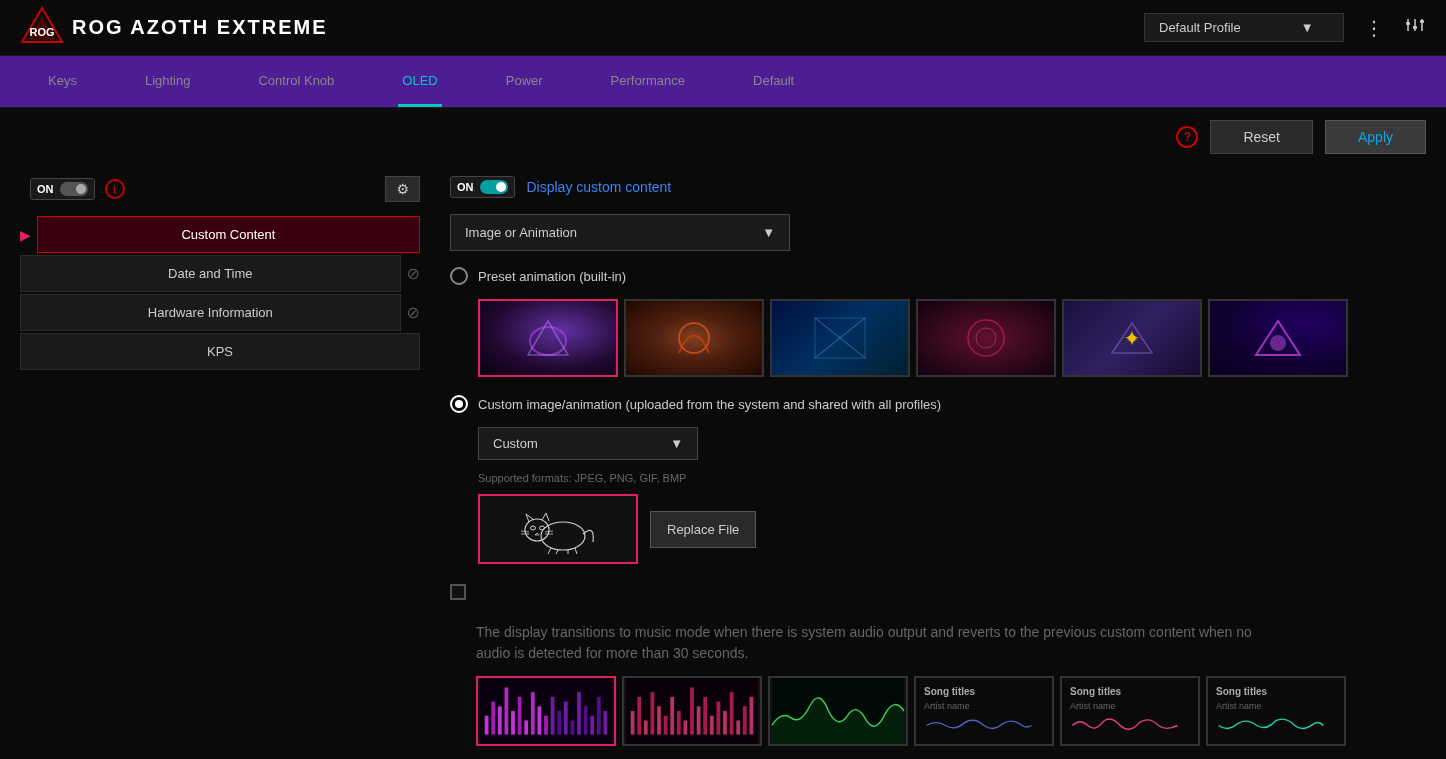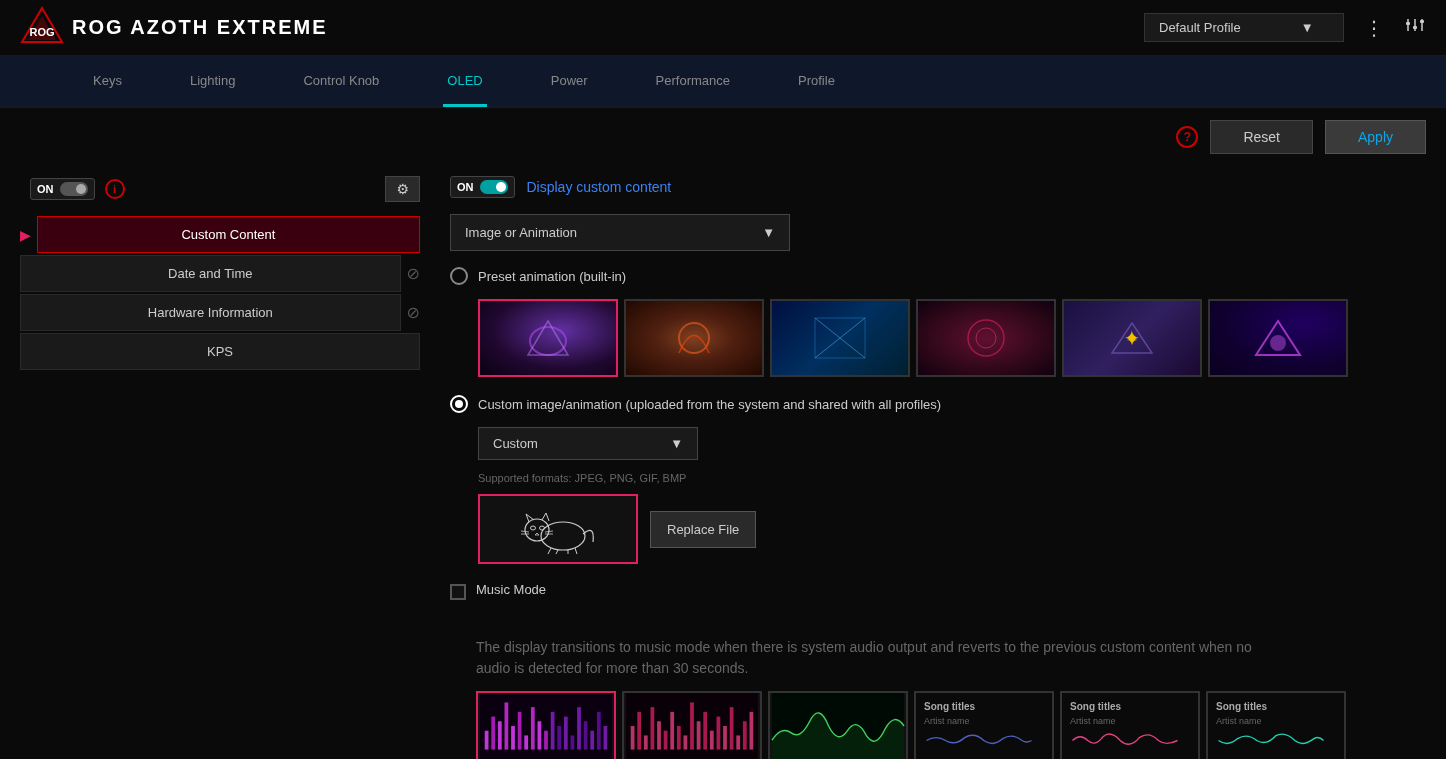--- a/index.html
+++ b/index.html
@@ -65,23 +65,23 @@
     .header-sliders {
       color: #ccc;
       font-size: 20px;
       cursor: pointer;
     }
 
     
     .nav {
       display: flex;
       align-items: center;
-      background: #0f172a;
+      background: #4c1d95;
       border-bottom: 1px solid #1a1a1a;
-      padding: 0 89px;
+      padding: 0 44px;
       height: 52px;
       gap: 60px;
     }
     .nav-item {
       color: #888;
       font-size: 13px;
       cursor: pointer;
       padding: 0 4px;
       height: 100%;
       display: flex;
@@ -517,21 +517,21 @@
   <div class="nav-item active">
       <span>OLED</span>
     </div>
   <div class="nav-item">
       <span>Power</span>
     </div>
   <div class="nav-item">
       <span>Performance</span>
     </div>
   <div class="nav-item">
-      <span>Profile</span>
+      <span>Default</span>
     </div>
 </div>
 
 <div class="toolbar">
   <div class="help-icon">?</div>
   <button class="btn-reset">Reset</button>
   <button class="btn-apply">Apply</button>
 </div>
 
 <div class="main-content">
@@ -689,21 +689,20 @@
           <line x1="55" y1="46" x2="55" y2="50" stroke="#ccc" stroke-width="1"></line>
           <line x1="62" y1="44" x2="64" y2="50" stroke="#ccc" stroke-width="1"></line>
         </svg>
       </div>
       <button class="replace-btn">Replace File</button>
     </div>
 
     <div class="music-mode-row">
       <div class="checkbox"></div>
       <div class="music-mode-text">
-        <div class="title">Music Mode</div>
         <div class="desc">The display transitions to music mode when there is system audio output and reverts to the previous custom content when no audio is detected for more than 30 seconds.</div>
       </div>
     </div>
 
     <div class="music-thumbs-row">
 
       <div class="music-thumb">
         <svg class="music-thumb-waveform" viewBox="0 0 140 70" fill="none">
           <rect width="140" height="70" fill="#0a0010"></rect>
 

